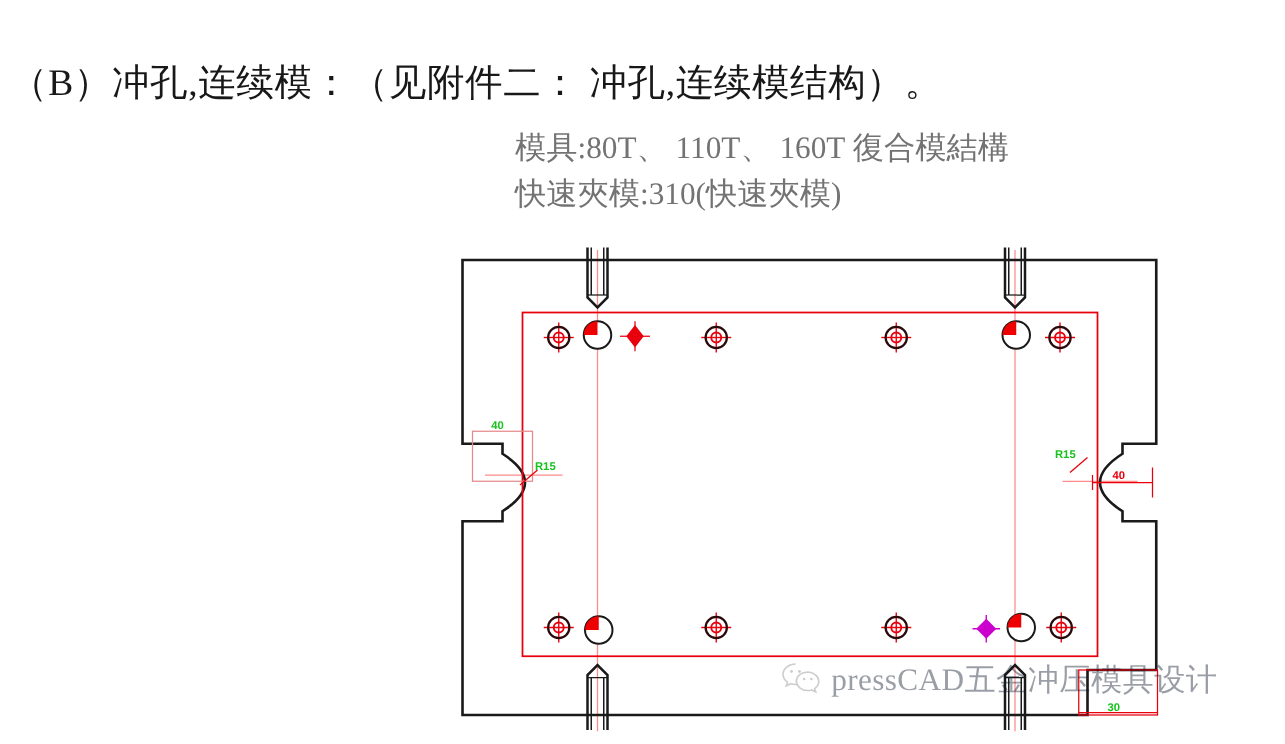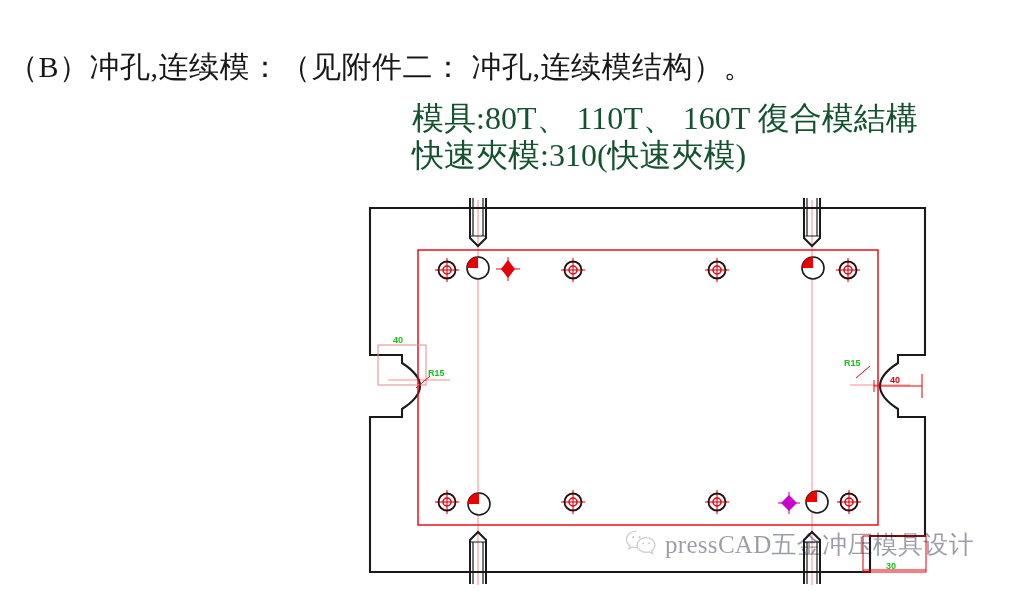--- a/index.html
+++ b/index.html
@@ -34,23 +34,23 @@
   }
 
   
   #spec-note {
     position: absolute;
     left: 412px;
     top: 100px;
     width: 560px;
   }
   #spec-note .spec-line {
-    font-size: 32px;
+    font-size: 25px;
     line-height: 37px;
-    color: #14532d;
+    color: #737373;
     white-space: nowrap;
   }
 
   
   #cad-drawing {
     position: absolute;
     left: 350px;
     top: 190px;
     width: 600px;
     height: 405px;

